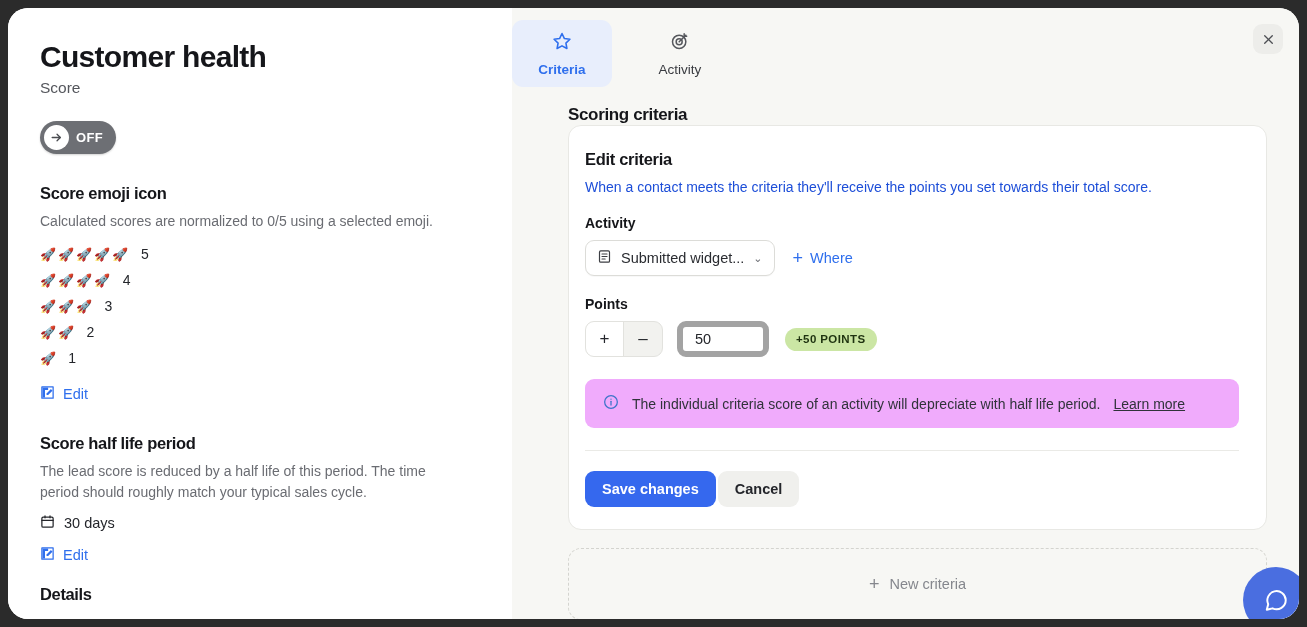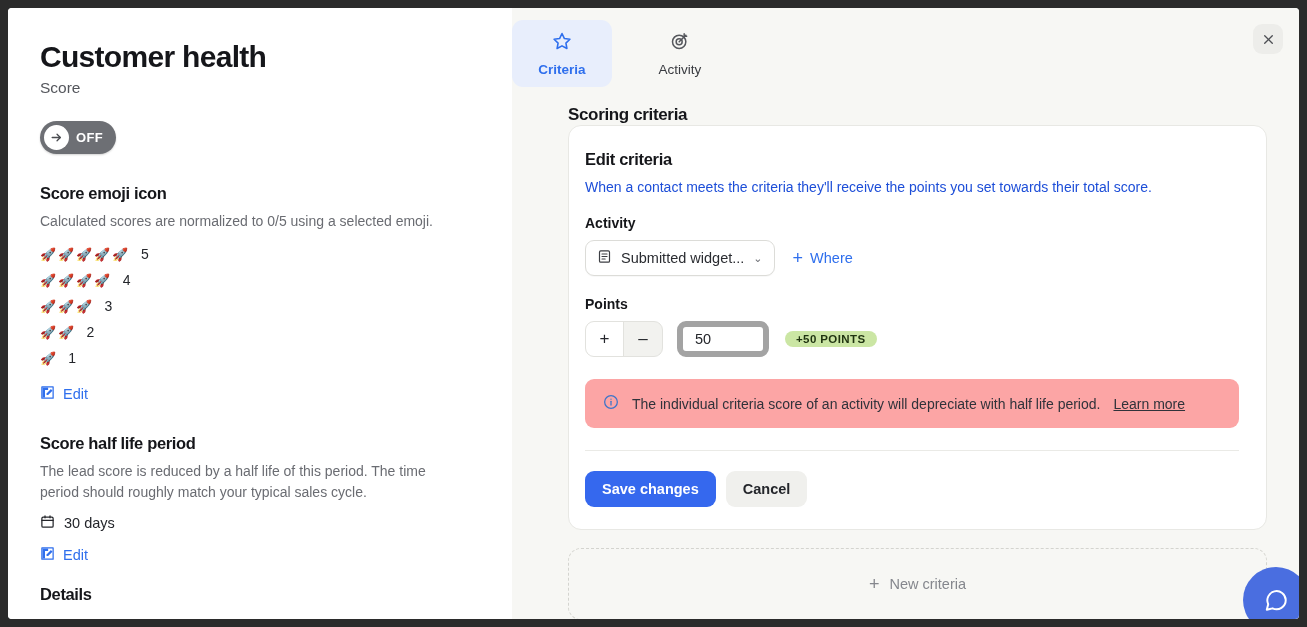--- a/index.html
+++ b/index.html
@@ -9,21 +9,21 @@
     background: #2b2b2b;
     font-family: "Liberation Sans", sans-serif;
     -webkit-font-smoothing: antialiased;
   }
 
   .modal {
     position: absolute;
     left: 8px; top: 8px;
     width: 1291px; height: 611px;
     background: #ffffff;
-    border-radius: 4px;
+    border-radius: 20px;
     overflow: hidden;
     display: flex;
   }
 
   
   .left-panel {
     width: 504px;
     height: 100%;
     background: #ffffff;
     padding: 32px 32px 0 32px;
@@ -257,44 +257,44 @@
   .points-badge {
     margin-top: 9px;
     margin-left: 16px;
     background: #cbe6a4;
     color: #1f3310;
     font-size: 11.5px;
     font-weight: bold;
     letter-spacing: 0.4px;
     padding: 5px 11px;
     border-radius: 999px;
-    height: 16px;
+    height: 23px;
     display: inline-flex;
     align-items: center;
   }
 
   .info-banner {
     margin-top: 22px;
-    background: #fca5a5;
+    background: #f0abfc;
     border-radius: 9px;
     padding: 15px 18px;
     display: flex;
     align-items: center;
     gap: 13px;
     font-size: 14px;
     color: #30323a;
   }
   .info-banner a { color: #30323a; text-decoration: underline; cursor: pointer; }
 
   .divider {
     margin-top: 22px;
     border-top: 1px solid #eaeae6;
   }
 
-  .actions { margin-top: 20px; display: flex; gap: 10px; }
+  .actions { margin-top: 20px; display: flex; gap: 2px; }
   .btn {
     height: 36px;
     padding: 0 17px;
     border-radius: 9px;
     border: none;
     font-size: 14.5px;
     font-weight: bold;
     cursor: pointer;
     font-family: "Liberation Sans", sans-serif;
   }

